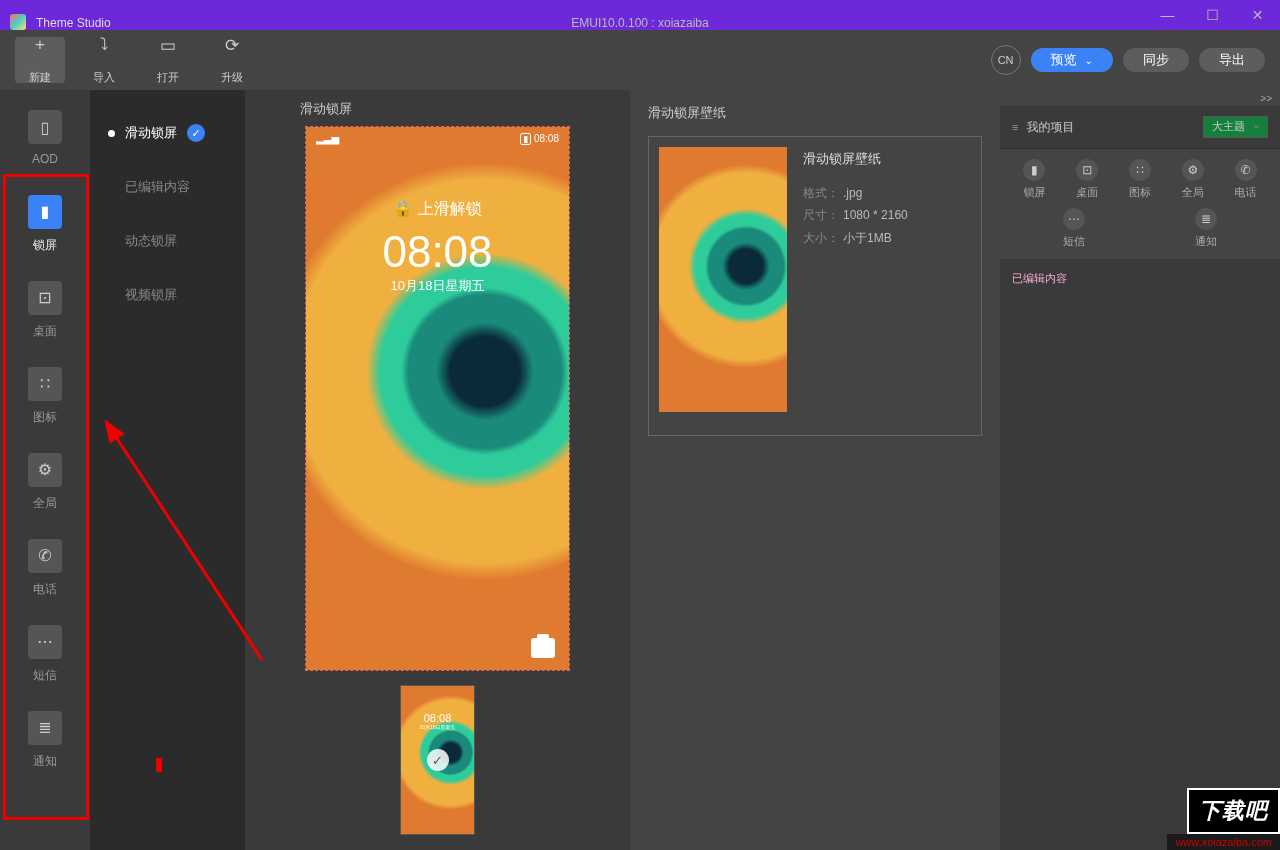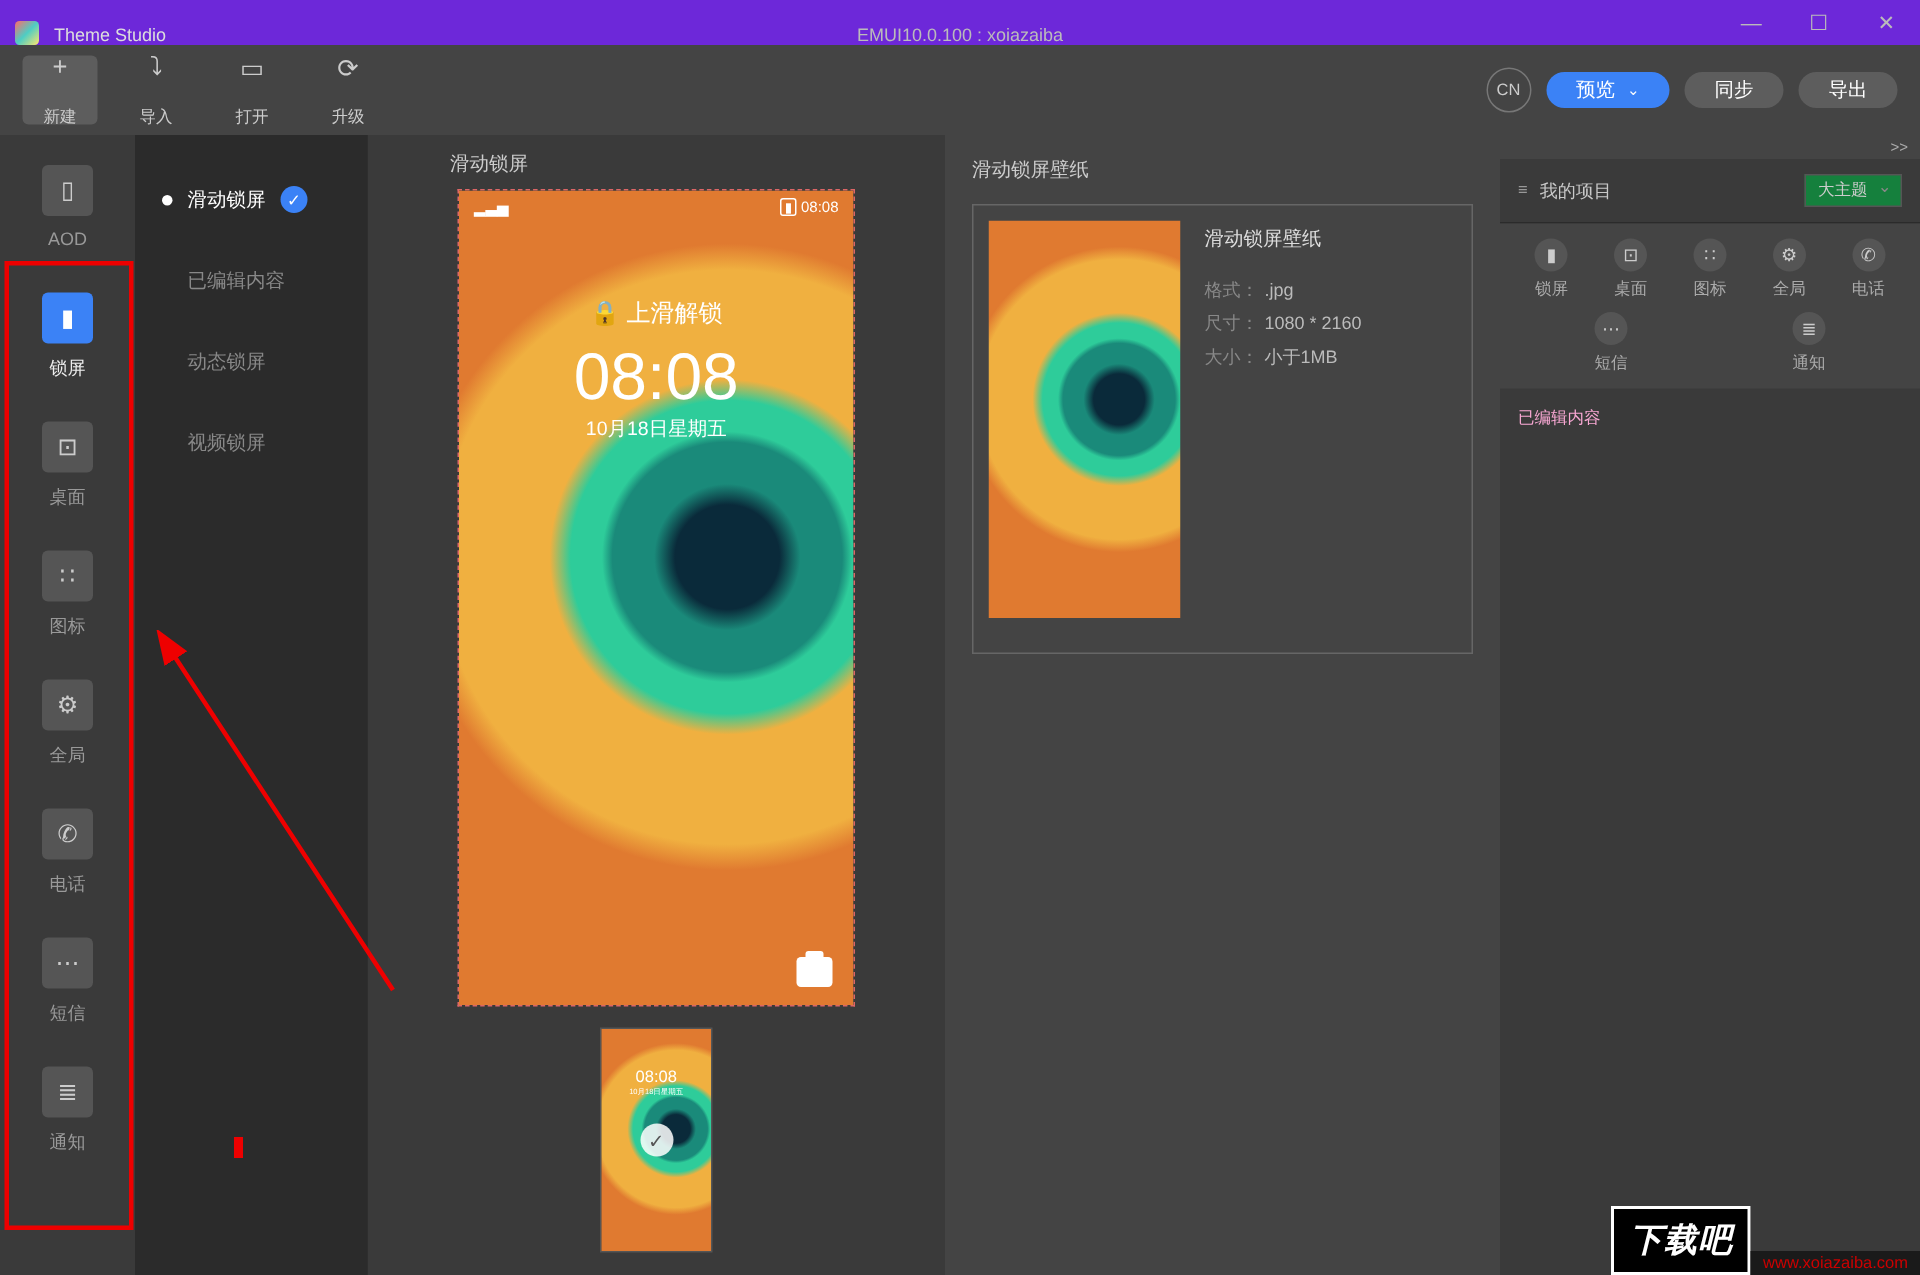--- a/index.html
+++ b/index.html
@@ -86,21 +86,21 @@
 .rp-select:after { content:"⌄"; position:absolute; right:6px; top:1px; color:#888;}
 .rp-icons { background:#444; padding: 10px 8px; display:flex; justify-content:space-around; flex-wrap:wrap; row-gap:8px;}
 .rp-ic { width: 48px; display:flex; flex-direction:column; align-items:center; font-size:11px; color:#aaa; }
 .rp-ic .circ { width:22px; height:22px; border-radius:50%; background:#555; display:flex; align-items:center; justify-content:center; font-size:12px; margin-bottom:4px; color:#ccc;}
 .rp-section { padding: 12px; font-size: 11px; color: #f9a8d4; }
 
 
 .arrow-svg { position:absolute; pointer-events:none; z-index:50; }
 
 
-.watermark { position:absolute; right:0; bottom:0; display:flex; flex-direction:row; align-items:flex-end; }
+.watermark { position:absolute; right:0; bottom:0; display:flex; flex-direction:column; align-items:flex-end; }
 .wm-logo { background:#000; color:#fff; font-size:22px; font-weight:bold; padding:6px 10px; border:2px solid #fff; font-style:italic; letter-spacing:1px;}
 .wm-url { background:#1a1a1a; color:#c00; font-size:11px; padding:2px 8px; }
 </style>
 </head>
 <body>
 
 <div class="titlebar">
   <div class="logo"></div>
   <div class="app-title">Theme Studio</div>
   <div class="doc-title">EMUI10.0.100 : xoiazaiba</div>

